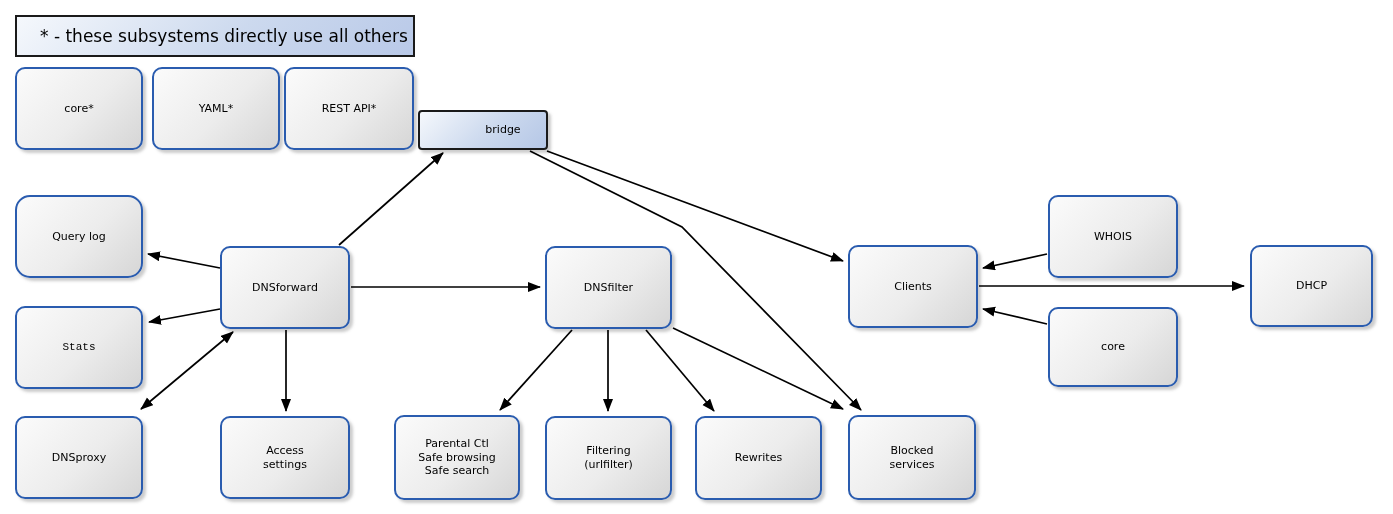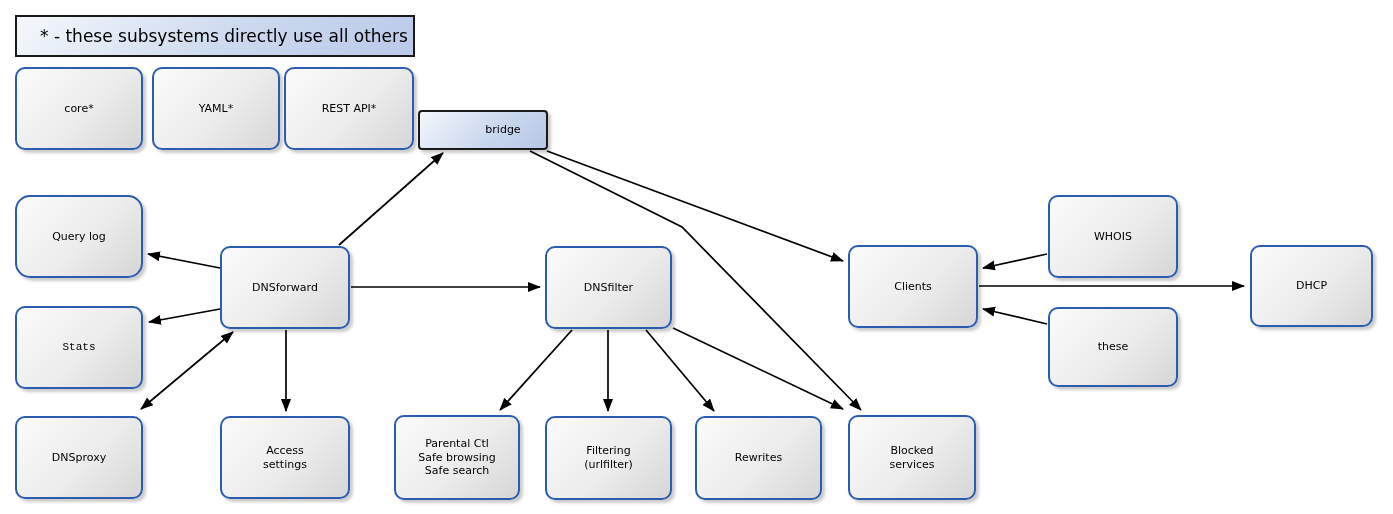--- a/index.html
+++ b/index.html
@@ -87,21 +87,21 @@
 Safe browsing
 Safe search</div>
   <div class="node gray" style="left:545px; top:416px; width:127px; height:84px;">Filtering
 (urlfilter)</div>
   <div class="node gray" style="left:695px; top:416px; width:127px; height:84px;text-align:right;">Rewrites</div>
   <div class="node gray" style="left:848px; top:415px; width:128px; height:85px;">Blocked
 services</div>
 
   <div class="node gray" style="left:848px; top:245px; width:130px; height:83px;">Clients</div>
   <div class="node gray" style="left:1048px; top:195px; width:130px; height:83px;">WHOIS</div>
-  <div class="node gray" style="left:1048px; top:307px; width:130px; height:80px;">these</div>
+  <div class="node gray" style="left:1048px; top:307px; width:130px; height:80px;">core</div>
   <div class="node gray" style="left:1250px; top:245px; width:123px; height:82px;">DHCP</div>
 
   <svg class="edges" viewBox="0 0 1393 514">
     <defs>
       <marker id="arrow" markerUnits="userSpaceOnUse" markerWidth="14" markerHeight="12" refX="12" refY="5" orient="auto-start-reverse">
         <path d="M0,0 L13,5 L0,10 z" fill="#000000"></path>
       </marker>
     </defs>
     <line x1="220" y1="268" x2="148" y2="254" marker-end="url(#arrow)"></line>
     <line x1="220" y1="309" x2="149" y2="322" marker-end="url(#arrow)"></line>

